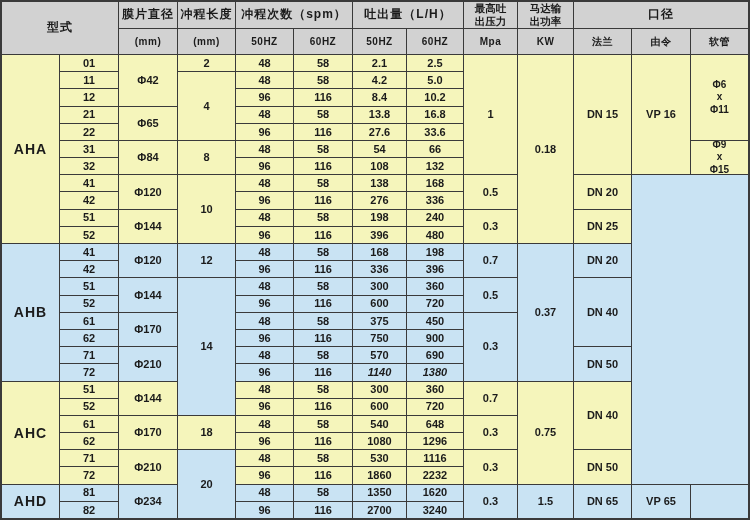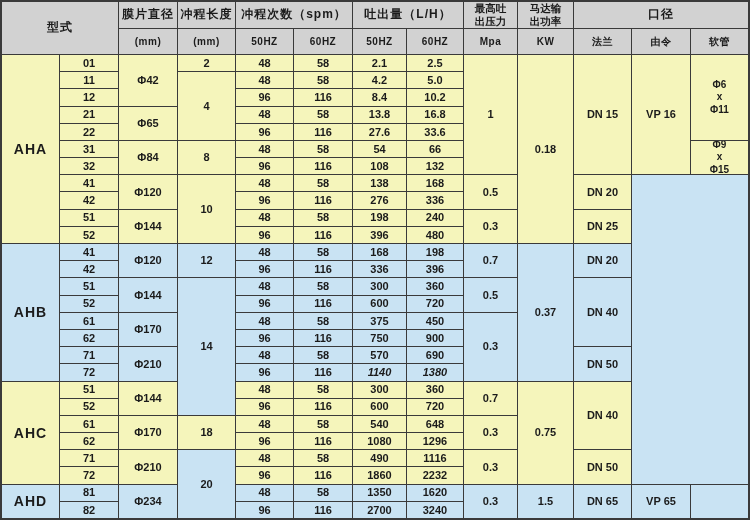--- a/index.html
+++ b/index.html
@@ -229,21 +229,21 @@
     <div class="cell bg-y" style="grid-area: 24 / 7 / span 1 / span 1;">540</div>
     <div class="cell bg-y" style="grid-area: 24 / 8 / span 1 / span 1;">648</div>
     <div class="cell bg-y" style="grid-area: 25 / 2 / span 1 / span 1;">62</div>
     <div class="cell bg-y" style="grid-area: 25 / 5 / span 1 / span 1;">96</div>
     <div class="cell bg-y" style="grid-area: 25 / 6 / span 1 / span 1;">116</div>
     <div class="cell bg-y" style="grid-area: 25 / 7 / span 1 / span 1;">1080</div>
     <div class="cell bg-y" style="grid-area: 25 / 8 / span 1 / span 1;">1296</div>
     <div class="cell bg-y" style="grid-area: 26 / 2 / span 1 / span 1;">71</div>
     <div class="cell bg-y" style="grid-area: 26 / 5 / span 1 / span 1;">48</div>
     <div class="cell bg-y" style="grid-area: 26 / 6 / span 1 / span 1;">58</div>
-    <div class="cell bg-y" style="grid-area: 26 / 7 / span 1 / span 1;">490</div>
+    <div class="cell bg-y" style="grid-area: 26 / 7 / span 1 / span 1;">530</div>
     <div class="cell bg-y" style="grid-area: 26 / 8 / span 1 / span 1;">1116</div>
     <div class="cell bg-y" style="grid-area: 27 / 2 / span 1 / span 1;">72</div>
     <div class="cell bg-y" style="grid-area: 27 / 5 / span 1 / span 1;">96</div>
     <div class="cell bg-y" style="grid-area: 27 / 6 / span 1 / span 1;">116</div>
     <div class="cell bg-y" style="grid-area: 27 / 7 / span 1 / span 1;">1860</div>
     <div class="cell bg-y" style="grid-area: 27 / 8 / span 1 / span 1;">2232</div>
     <div class="cell bg-b" style="grid-area: 28 / 2 / span 1 / span 1;">81</div>
     <div class="cell bg-b" style="grid-area: 28 / 5 / span 1 / span 1;">48</div>
     <div class="cell bg-b" style="grid-area: 28 / 6 / span 1 / span 1;">58</div>
     <div class="cell bg-b" style="grid-area: 28 / 7 / span 1 / span 1;">1350</div>

